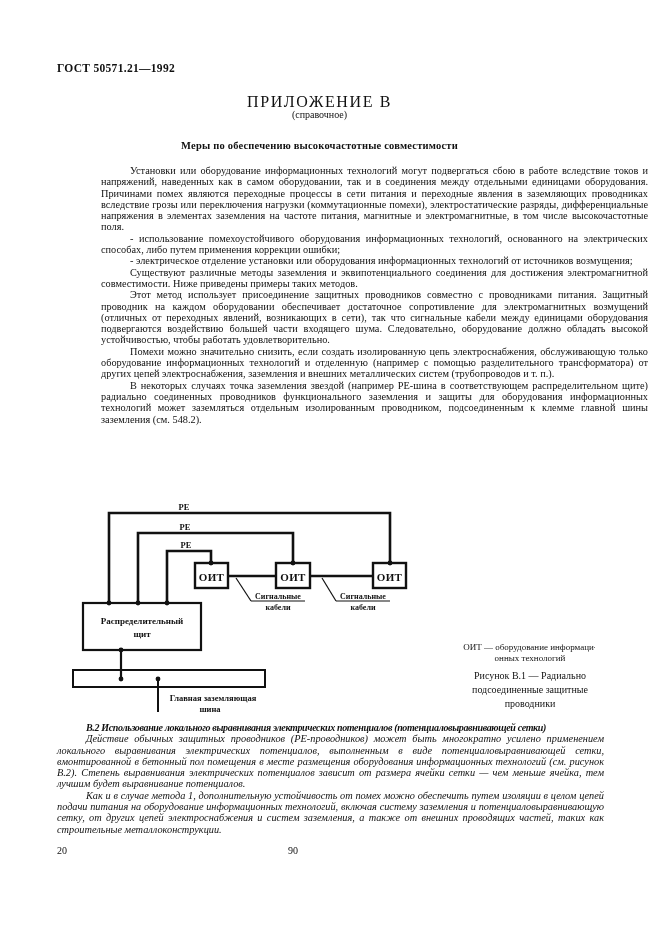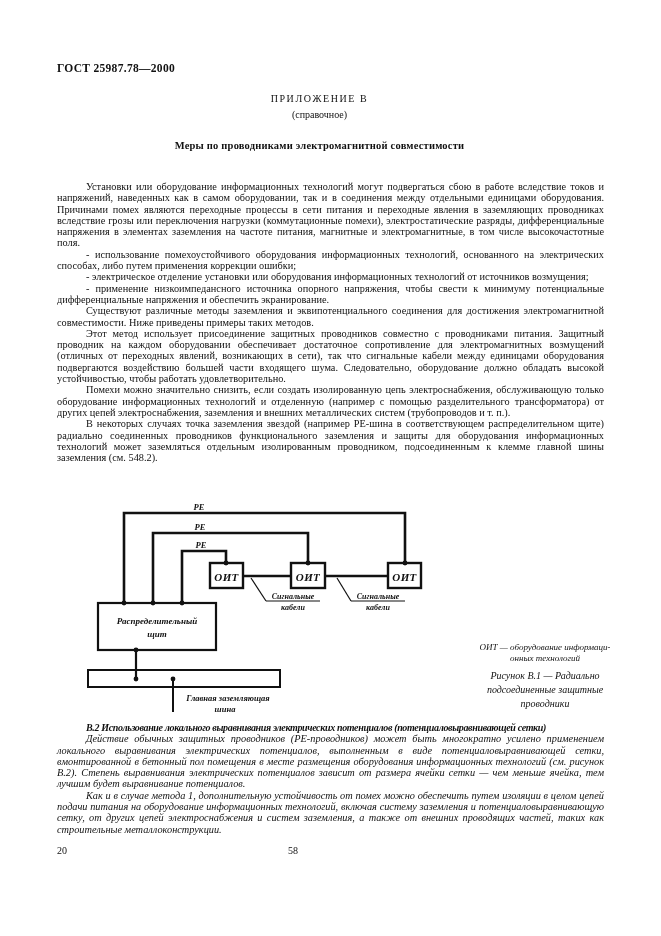--- a/index.html
+++ b/index.html
@@ -12,61 +12,60 @@
     color:#111;
     overflow:hidden;
   }
   .doc-header{
     position:absolute;left:57px;top:62px;
     font-size:11.5px;font-weight:bold;letter-spacing:.3px;
   }
   .center-block{
     position:absolute;left:57px;width:525px;text-align:center;
   }
-  .appendix-label{top:93px;font-size:10px;letter-spacing:1.6px;}
+  .appendix-label{top:93px;font-size:16px;letter-spacing:1.6px;}
   .appendix-note{top:109px;font-size:10px;}
   .doc-title{top:140px;font-size:10.5px;font-weight:bold;letter-spacing:.2px;}
   .body-text{
     position:absolute;left:57px;width:547px;
     font-size:10.3px;line-height:11.3px;text-align:justify;
   }
-  .main-text{top:181px;}
+  .main-text{top:165px;margin-left:44px;}
   .b2-text{top:722px;font-style:italic;}
   .body-text p{margin:0;text-indent:29px;}
   .sec-head{font-weight:bold;font-size:10px;letter-spacing:-0.35px;}
-  .figure-wrap{position:absolute;left:60px;top:495px;width:550px;height:228px;font-style:italic;}
+  .figure-wrap{position:absolute;left:45px;top:495px;width:550px;height:228px;}
   .page-num{position:absolute;top:845px;font-size:10px;}
   .pn-left{left:57px;}
   .pn-center{left:288px;}
   svg text{font-family:"Liberation Serif","DejaVu Serif",serif;fill:#111;}
   .t-pe{font-size:8.5px;font-weight:bold;}
   .t-oit{font-size:11px;font-weight:bold;letter-spacing:.4px;}
   .t-callout{font-size:8px;font-weight:bold;}
   .t-board{font-size:9px;font-weight:bold;}
   .t-bus{font-size:8.5px;font-weight:bold;}
   .t-legend{font-size:9px;}
   .t-caption{font-size:10px;}
   .ln{stroke:#111;fill:none;}
 </style>
 </head>
 <body>
 
 <div class="page">
 
-  <div class="doc-header">ГОСТ 25987.78—2000</div>
+  <div class="doc-header">ГОСТ 50571.21—1992</div>
 
   <div class="center-block appendix-label">ПРИЛОЖЕНИЕ В</div>
   <div class="center-block appendix-note">(справочное)</div>
-  <div class="center-block doc-title">Меры по проводниками электромагнитной совместимости</div>
+  <div class="center-block doc-title">Меры по обеспечению высокочастотные совместимости</div>
 
   <div class="body-text main-text">
     <p>Установки или оборудование информационных технологий могут подвергаться сбою в работе вследствие токов и напряжений, наведенных как в самом оборудовании, так и в соединения между отдельными единицами оборудования. Причинами помех являются переходные процессы в сети питания и переходные явления в заземляющих проводниках вследствие грозы или переключения нагрузки (коммутационные помехи), электростатические разряды, дифференциальные напряжения в элементах заземления на частоте питания, магнитные и электромагнитные, в том числе высокочастотные поля.</p>
     <p>- использование помехоустойчивого оборудования информационных технологий, основанного на электрических способах, либо путем применения коррекции ошибки;</p>
     <p>- электрическое отделение установки или оборудования информационных технологий от источников возмущения;</p>
-    <p>- применение низкоимпедансного источника опорного напряжения, чтобы свести к минимуму потенциальные дифференциальные напряжения и обеспечить экранирование.</p>
     <p>Существуют различные методы заземления и эквипотенциального соединения для достижения электромагнитной совместимости. Ниже приведены примеры таких методов.</p>
     <p>Этот метод использует присоединение защитных проводников совместно с проводниками питания. Защитный проводник на каждом оборудовании обеспечивает достаточное сопротивление для электромагнитных возмущений (отличных от переходных явлений, возникающих в сети), так что сигнальные кабели между единицами оборудования подвергаются воздействию большей части входящего шума. Следовательно, оборудование должно обладать высокой устойчивостью, чтобы работать удовлетворительно.</p>
     <p>Помехи можно значительно снизить, если создать изолированную цепь электроснабжения, обслуживающую только оборудование информационных технологий и отделенную (например с помощью разделительного трансформатора) от других цепей электроснабжения, заземления и внешних металлических систем (трубопроводов и т. п.).</p>
     <p>В некоторых случаях точка заземления звездой (например РЕ-шина в соответствующем распределительном щите) радиально соединенных проводников функционального заземления и защиты для оборудования информационных технологий может заземляться отдельным изолированным проводником, подсоединенным к клемме главной шины заземления (см. 548.2).</p>
   </div>
 
   <div class="figure-wrap">
     <svg width="550" height="228" viewBox="0 0 550 228">
 
       <g>
@@ -152,15 +151,15 @@
     </svg>
   </div>
 
   <div class="body-text b2-text">
     <p class="sec-head">В.2 Использование локального выравнивания электрических потенциалов (потенциаловыравнивающей сетки)</p>
     <p>Действие обычных защитных проводников (РЕ-проводников) может быть многократно усилено применением локального выравнивания электрических потенциалов, выполненным в виде потенциаловыравнивающей сетки, вмонтированной в бетонный пол помещения в месте размещения оборудования информационных технологий (см. рисунок В.2). Степень выравнивания электрических потенциалов зависит от размера ячейки сетки — чем меньше ячейка, тем лучшим будет выравнивание потенциалов.</p>
     <p>Как и в случае метода 1, дополнительную устойчивость от помех можно обеспечить путем изоляции в целом цепей подачи питания на оборудование информационных технологий, включая систему заземления и потенциаловыравнивающую сетку, от других цепей электроснабжения и систем заземления, а также от внешних проводящих частей, таких как строительные металлоконструкции.</p>
   </div>
 
   <div class="page-num pn-left">20</div>
-  <div class="page-num pn-center">58</div>
+  <div class="page-num pn-center">90</div>
 
 </div>
 
 </body></html>

